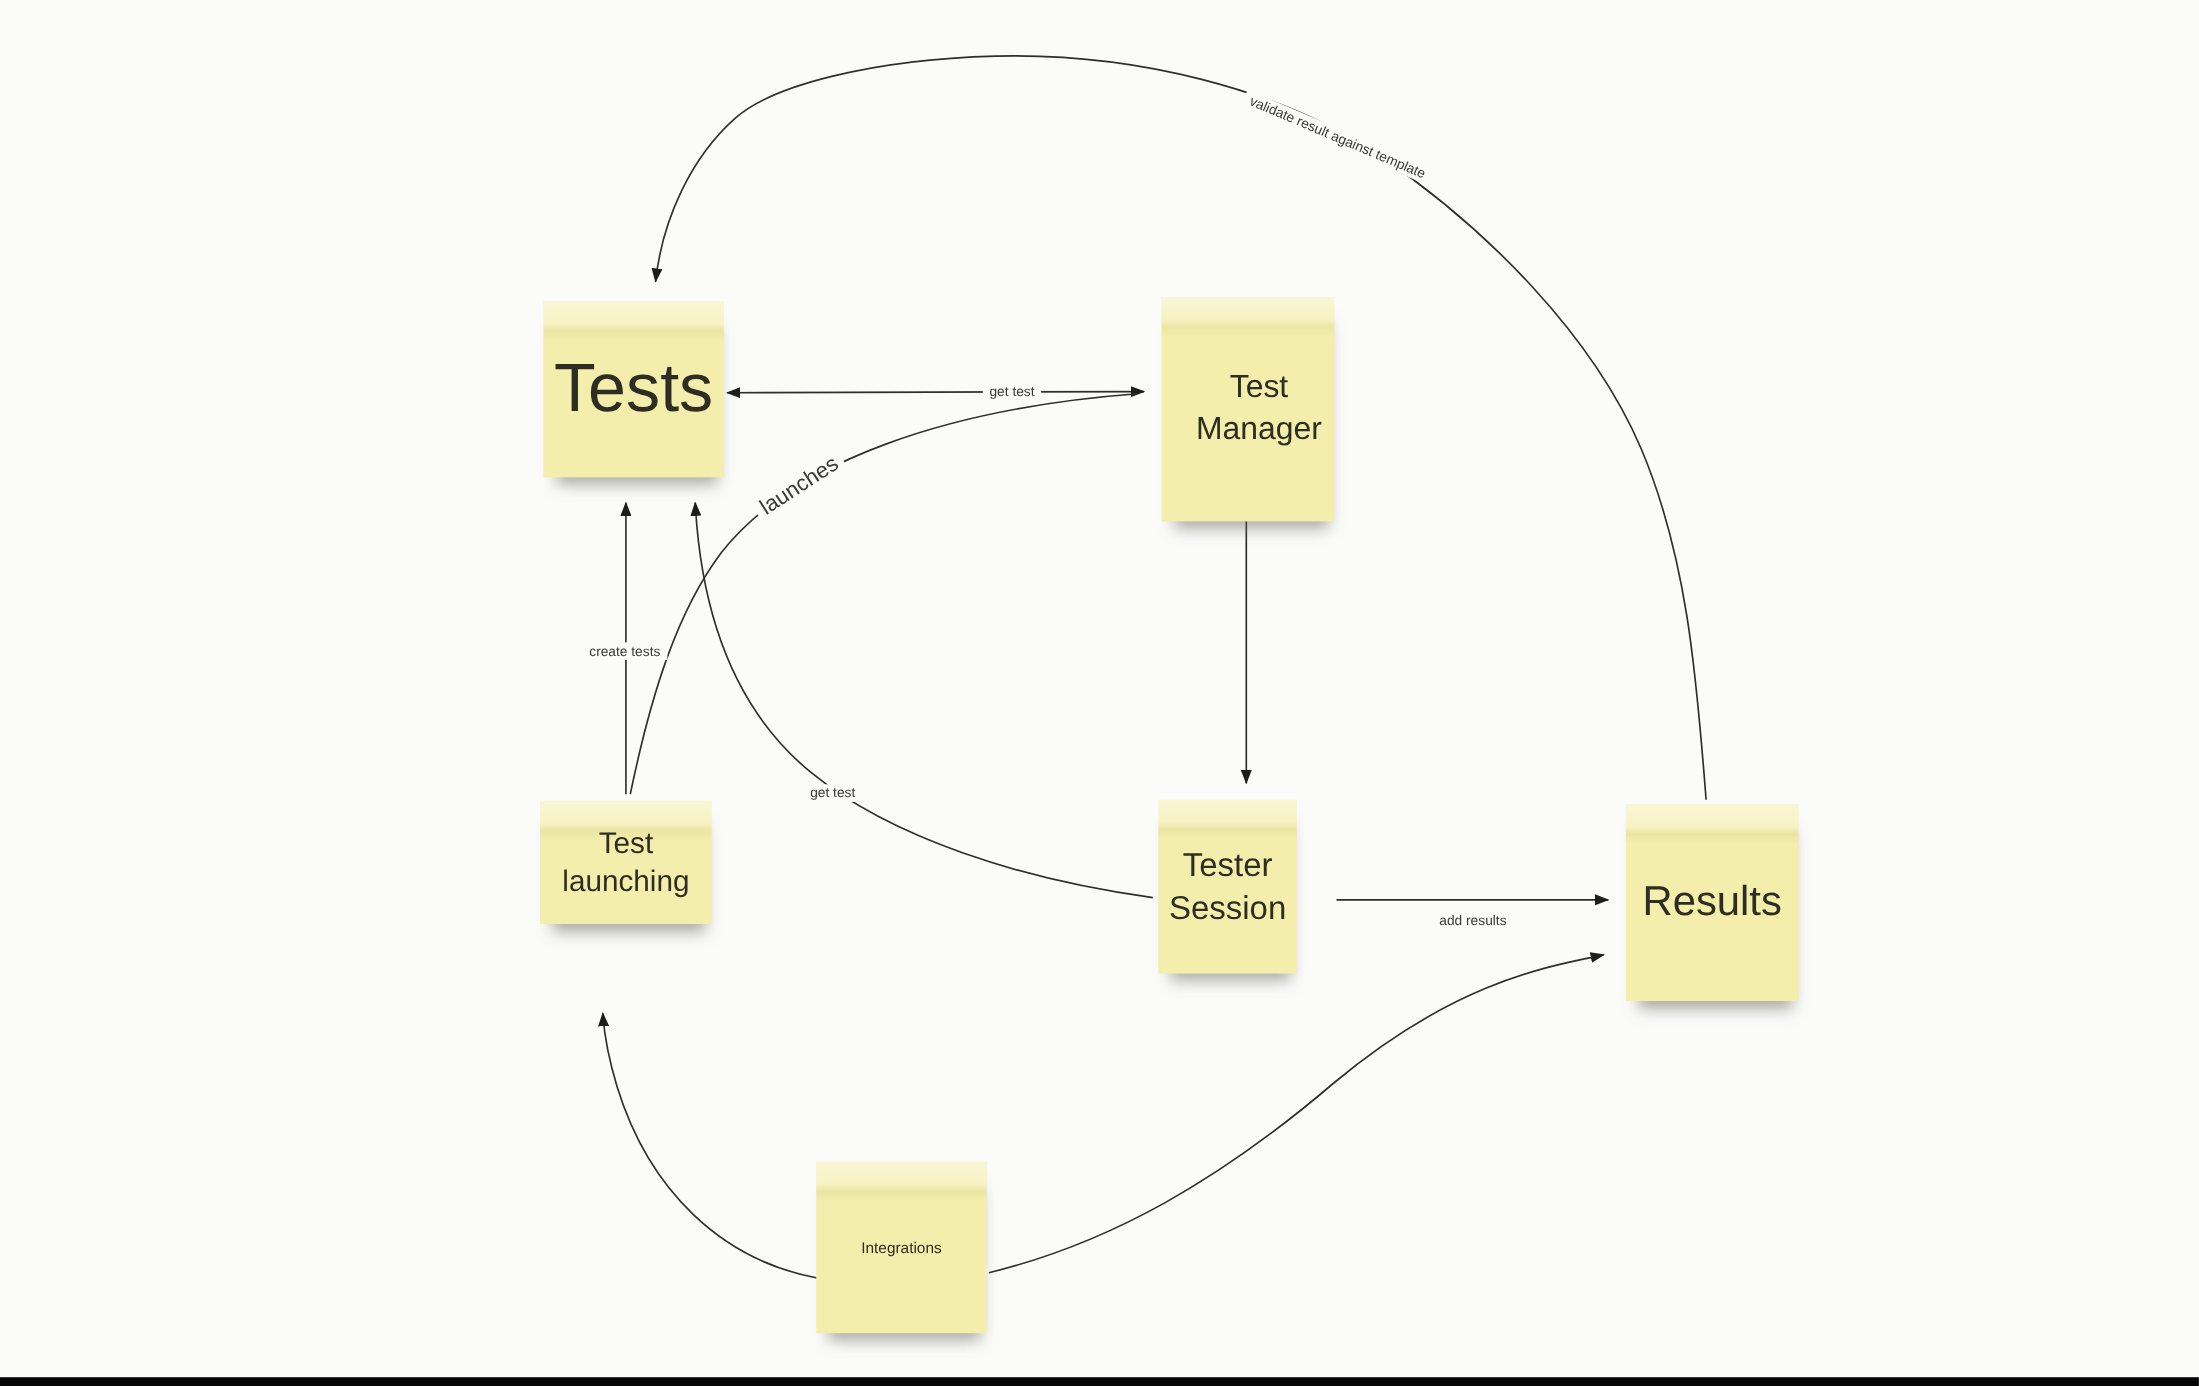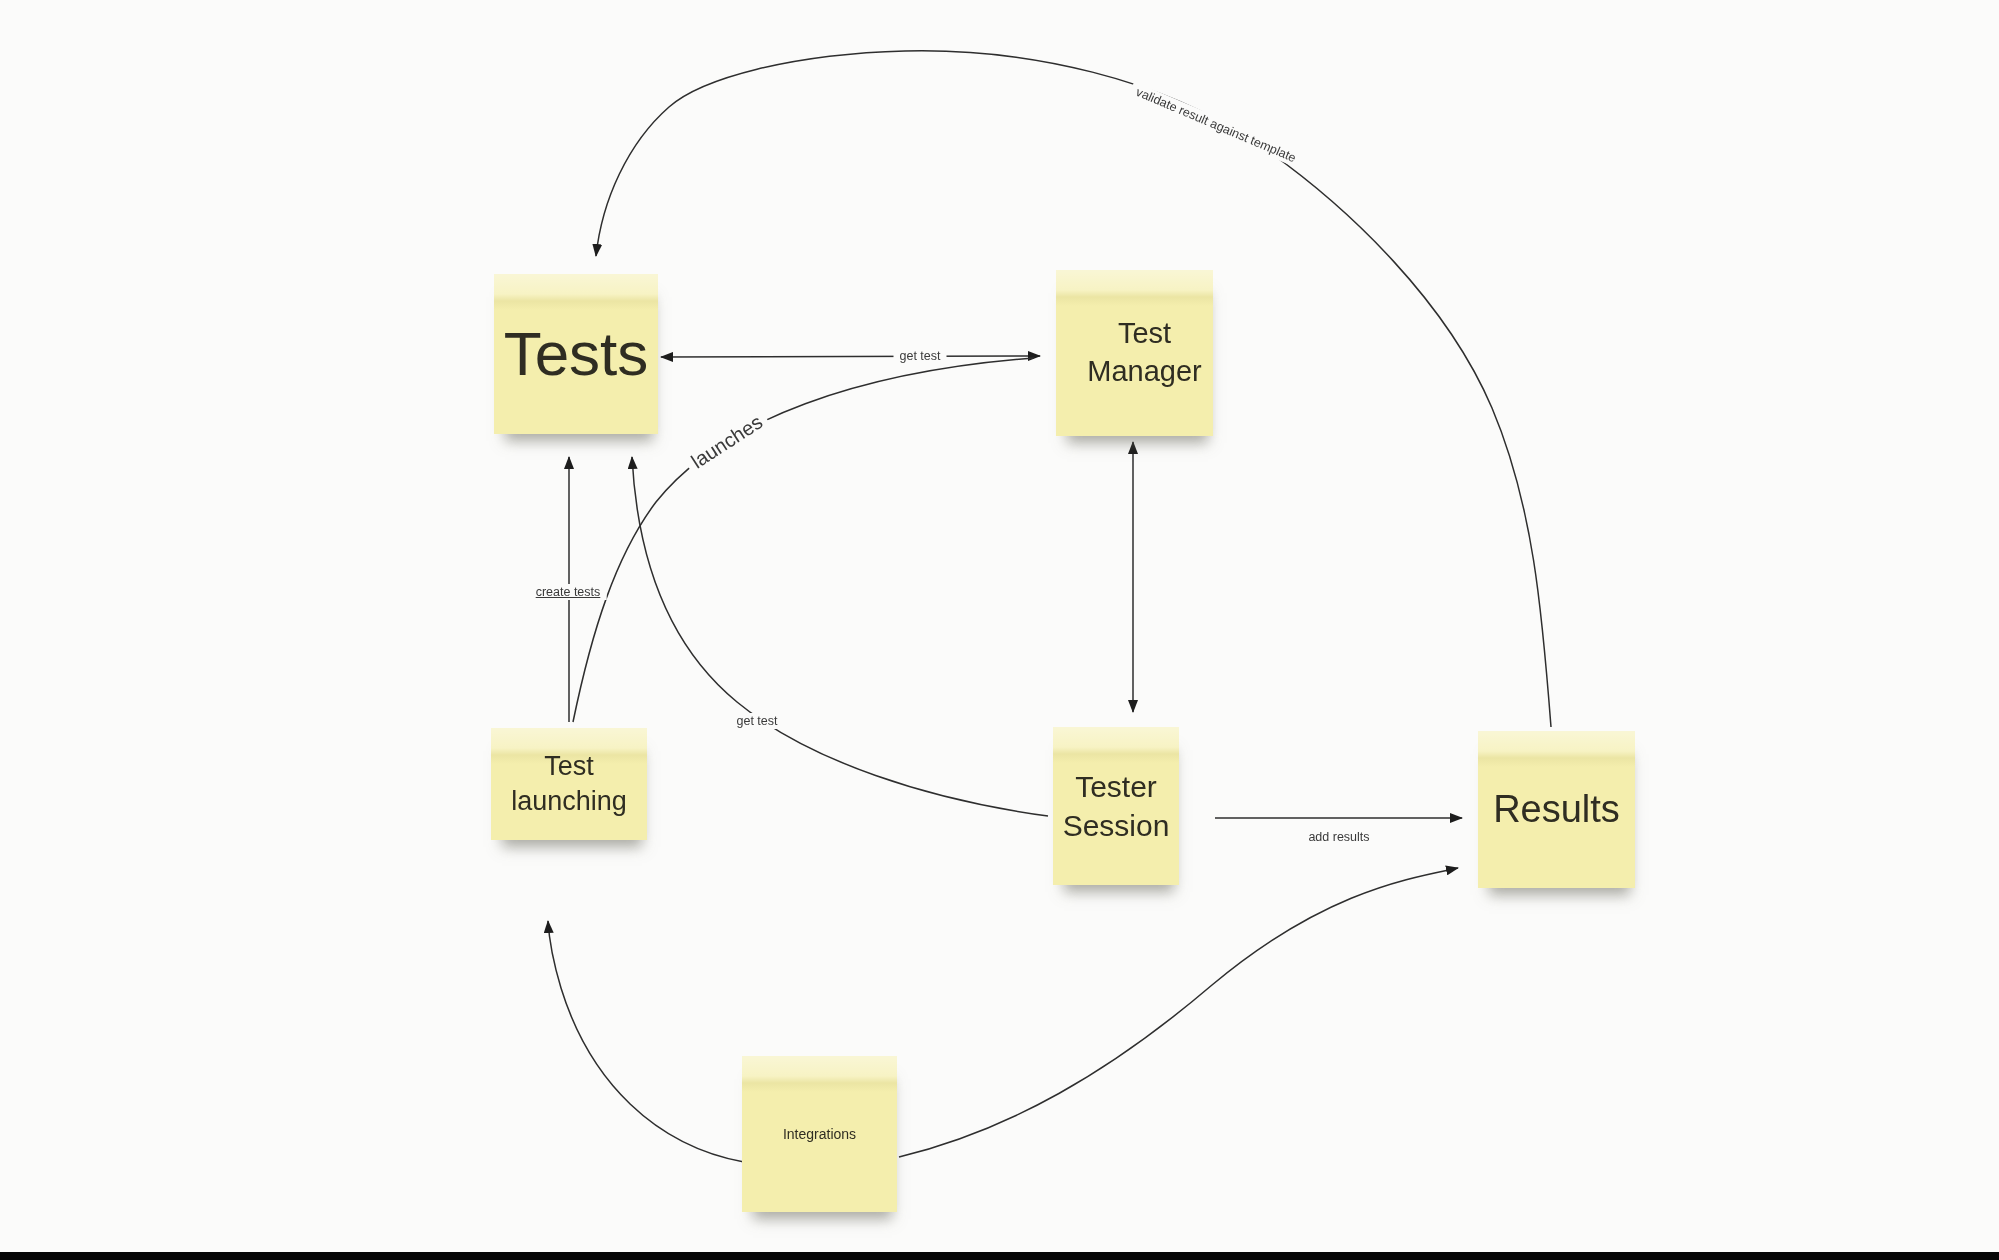--- a/index.html
+++ b/index.html
@@ -27,40 +27,40 @@
     background:
       linear-gradient(180deg,
         rgba(255,255,253,0.50) 0px,
         rgba(255,255,250,0.30) 20px,
         rgba(120,110,40,0.07) 27px,
         rgba(120,110,40,0.00) 36px),
       #f4eead;
     box-shadow: 3px 15px 13px -8px rgba(105,105,92,0.55);
   }
   #note-tests           { left: 494px;  top: 274px; width: 164px; height: 160px; font-size: 62px; }
-  #note-test-manager    { left: 1056px; top: 270px; width: 157px; height: 166px; font-size: 29px; padding-left: 24px; }
+  #note-test-manager    { left: 1056px; top: 270px; width: 157px; height: 204px; font-size: 29px; padding-left: 24px; }
   #note-test-launching  { left: 491px;  top: 728px; width: 156px; height: 112px; font-size: 27px; }
   #note-tester-session  { left: 1053px; top: 727px; width: 126px; height: 158px; font-size: 30px; }
-  #note-results         { left: 1478px; top: 731px; width: 157px; height: 157px; font-size: 38px; }
+  #note-results         { left: 1478px; top: 731px; width: 157px; height: 179px; font-size: 38px; }
   #note-integrations    { left: 742px;  top: 1056px; width: 155px; height: 156px; font-size: 14px; text-align: right; }
 
   
   .edge-label {
     position: absolute;
     transform: translate(-50%, -50%);
     font-size: 12.5px;
     color: #3a3a3a;
     background: #fbfbfa;
     padding: 1px 6px;
     white-space: nowrap;
   }
   #lbl-get-test-manager { left: 920px;  top: 356px; }
   #lbl-launches         { left: 727px;  top: 442px; font-size: 20px;
                           transform: translate(-50%, -50%) rotate(-33deg); }
-  #lbl-create-tests     { left: 568px;  top: 592px; text-decoration: underline; }
+  #lbl-create-tests     { left: 568px;  top: 592px; }
   #lbl-get-test-session { left: 757px;  top: 721px; }
   #lbl-add-results      { left: 1339px; top: 817px; margin-top: 20px; }
   #lbl-validate         { left: 1216px; top: 125px;
                           transform: translate(-50%, -50%) rotate(23deg); }
 
   
   #bottom-bar {
     position: absolute; left: 0; right: 0; bottom: 0; height: 8px;
     background: #060606;
   }

